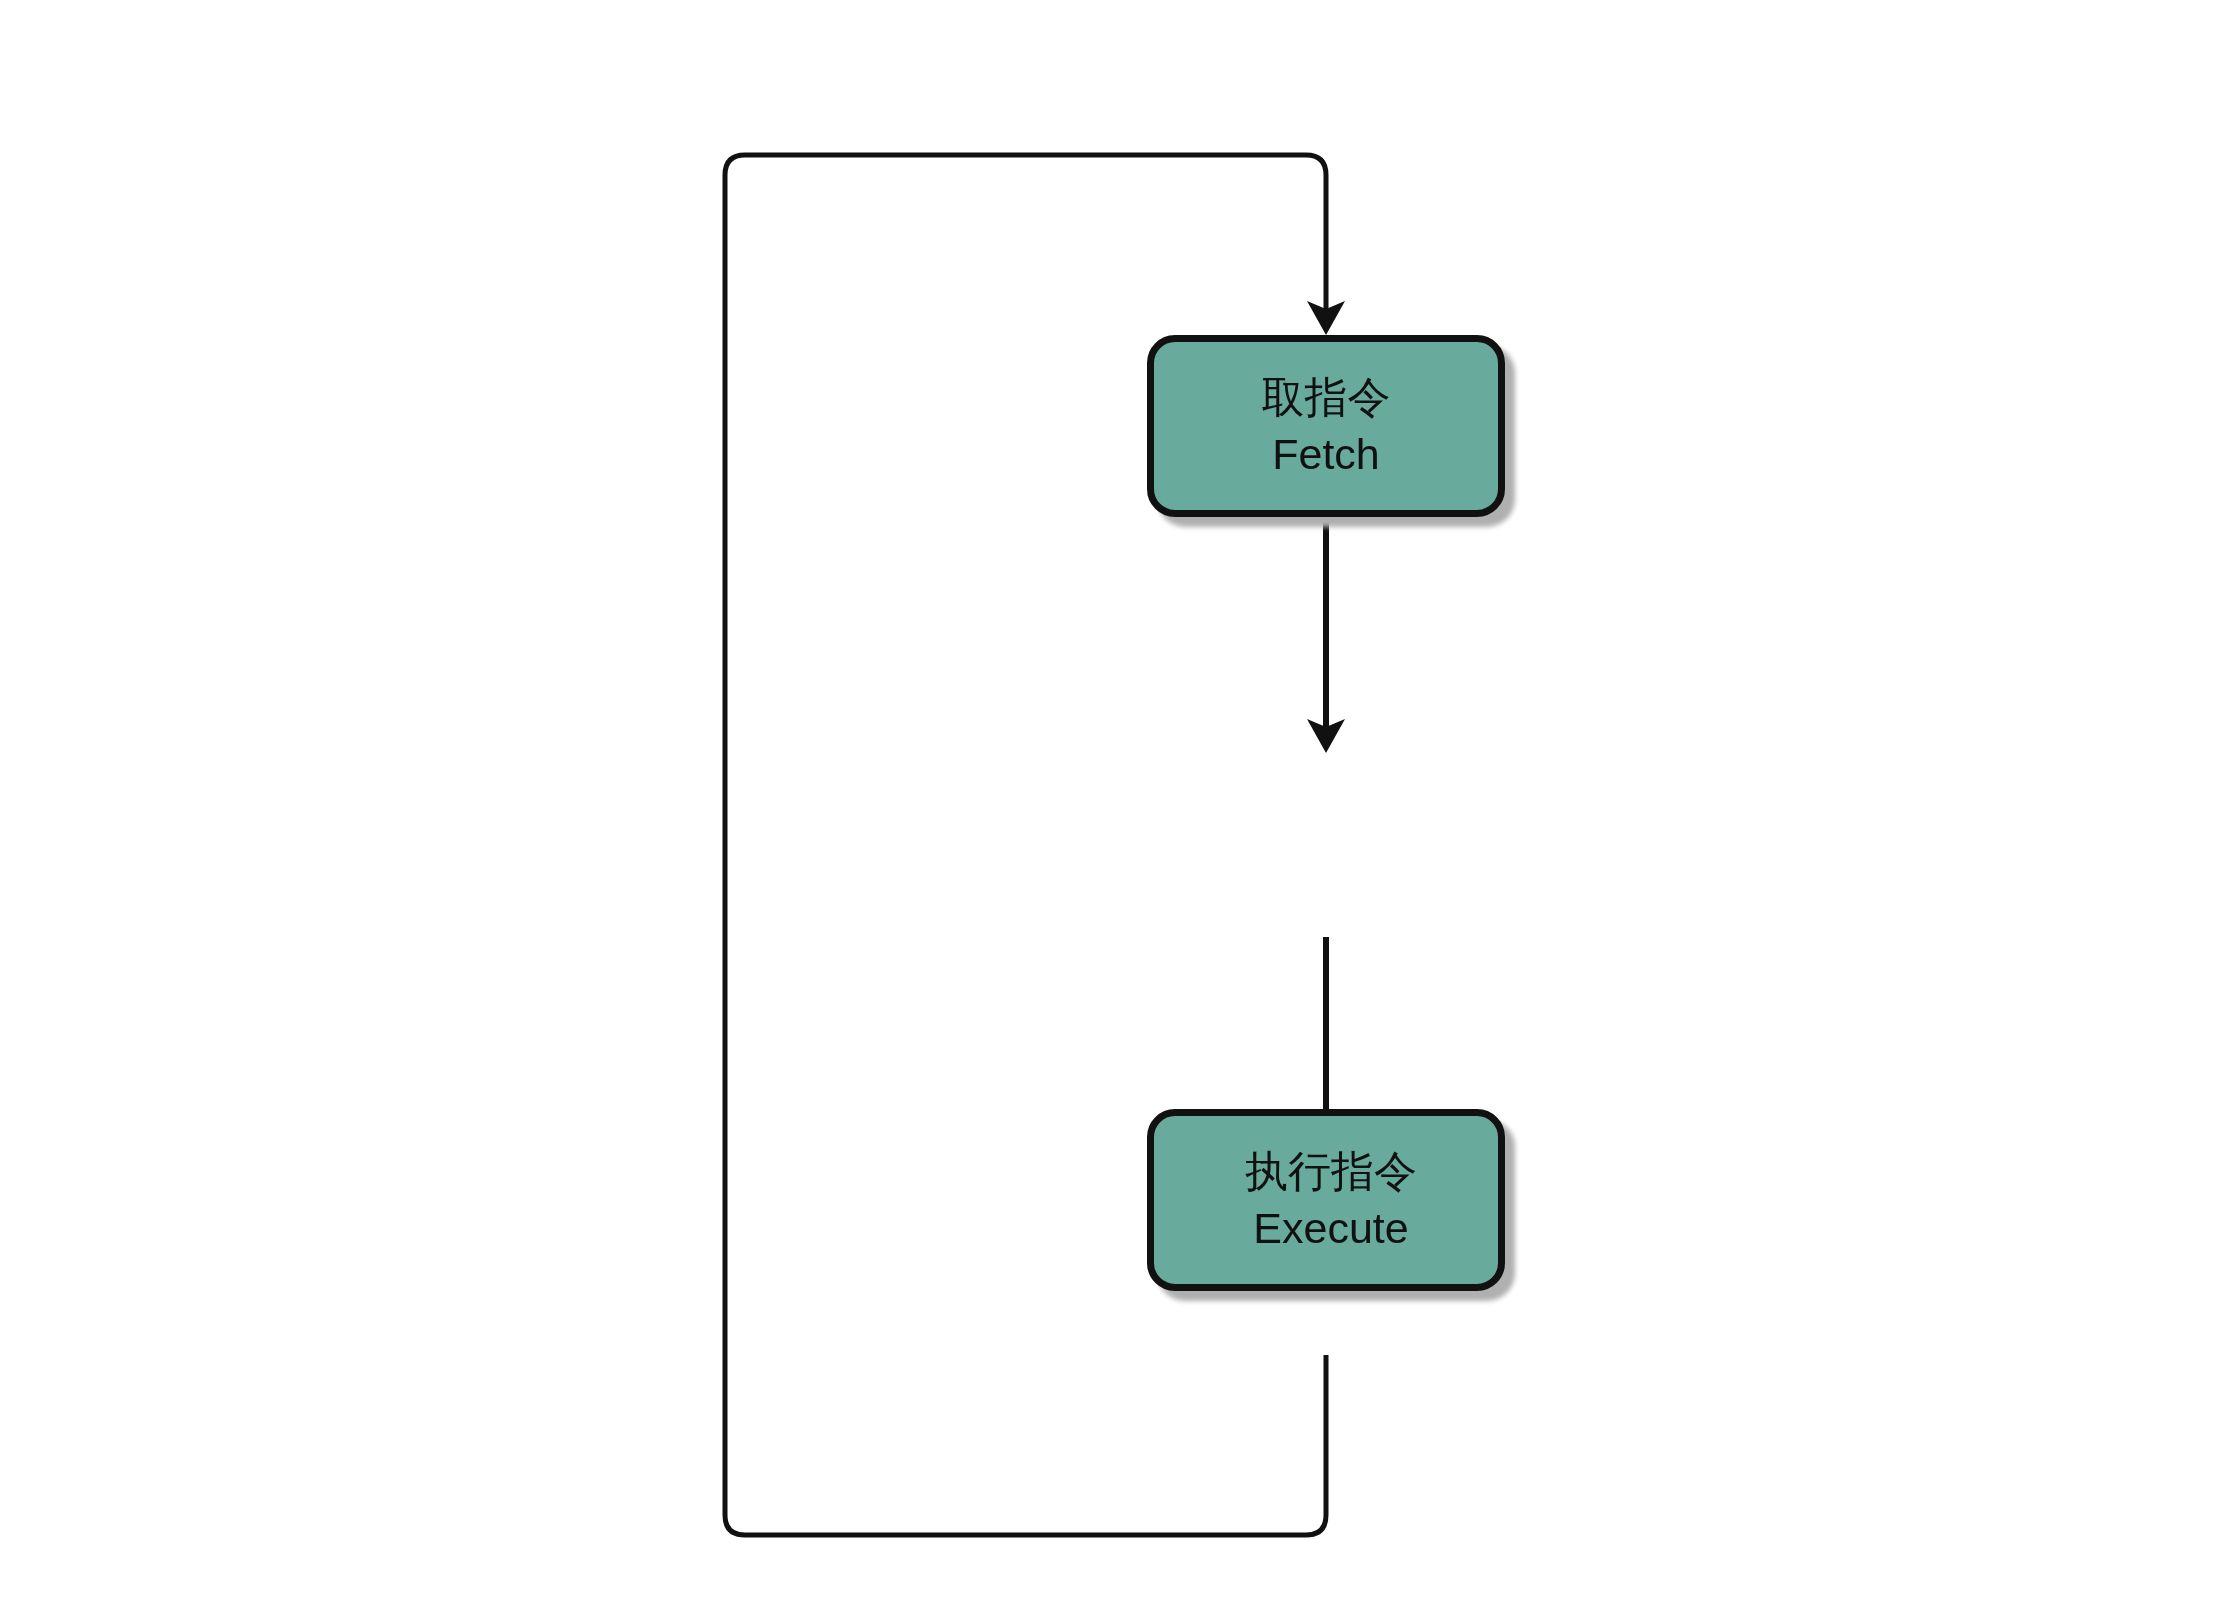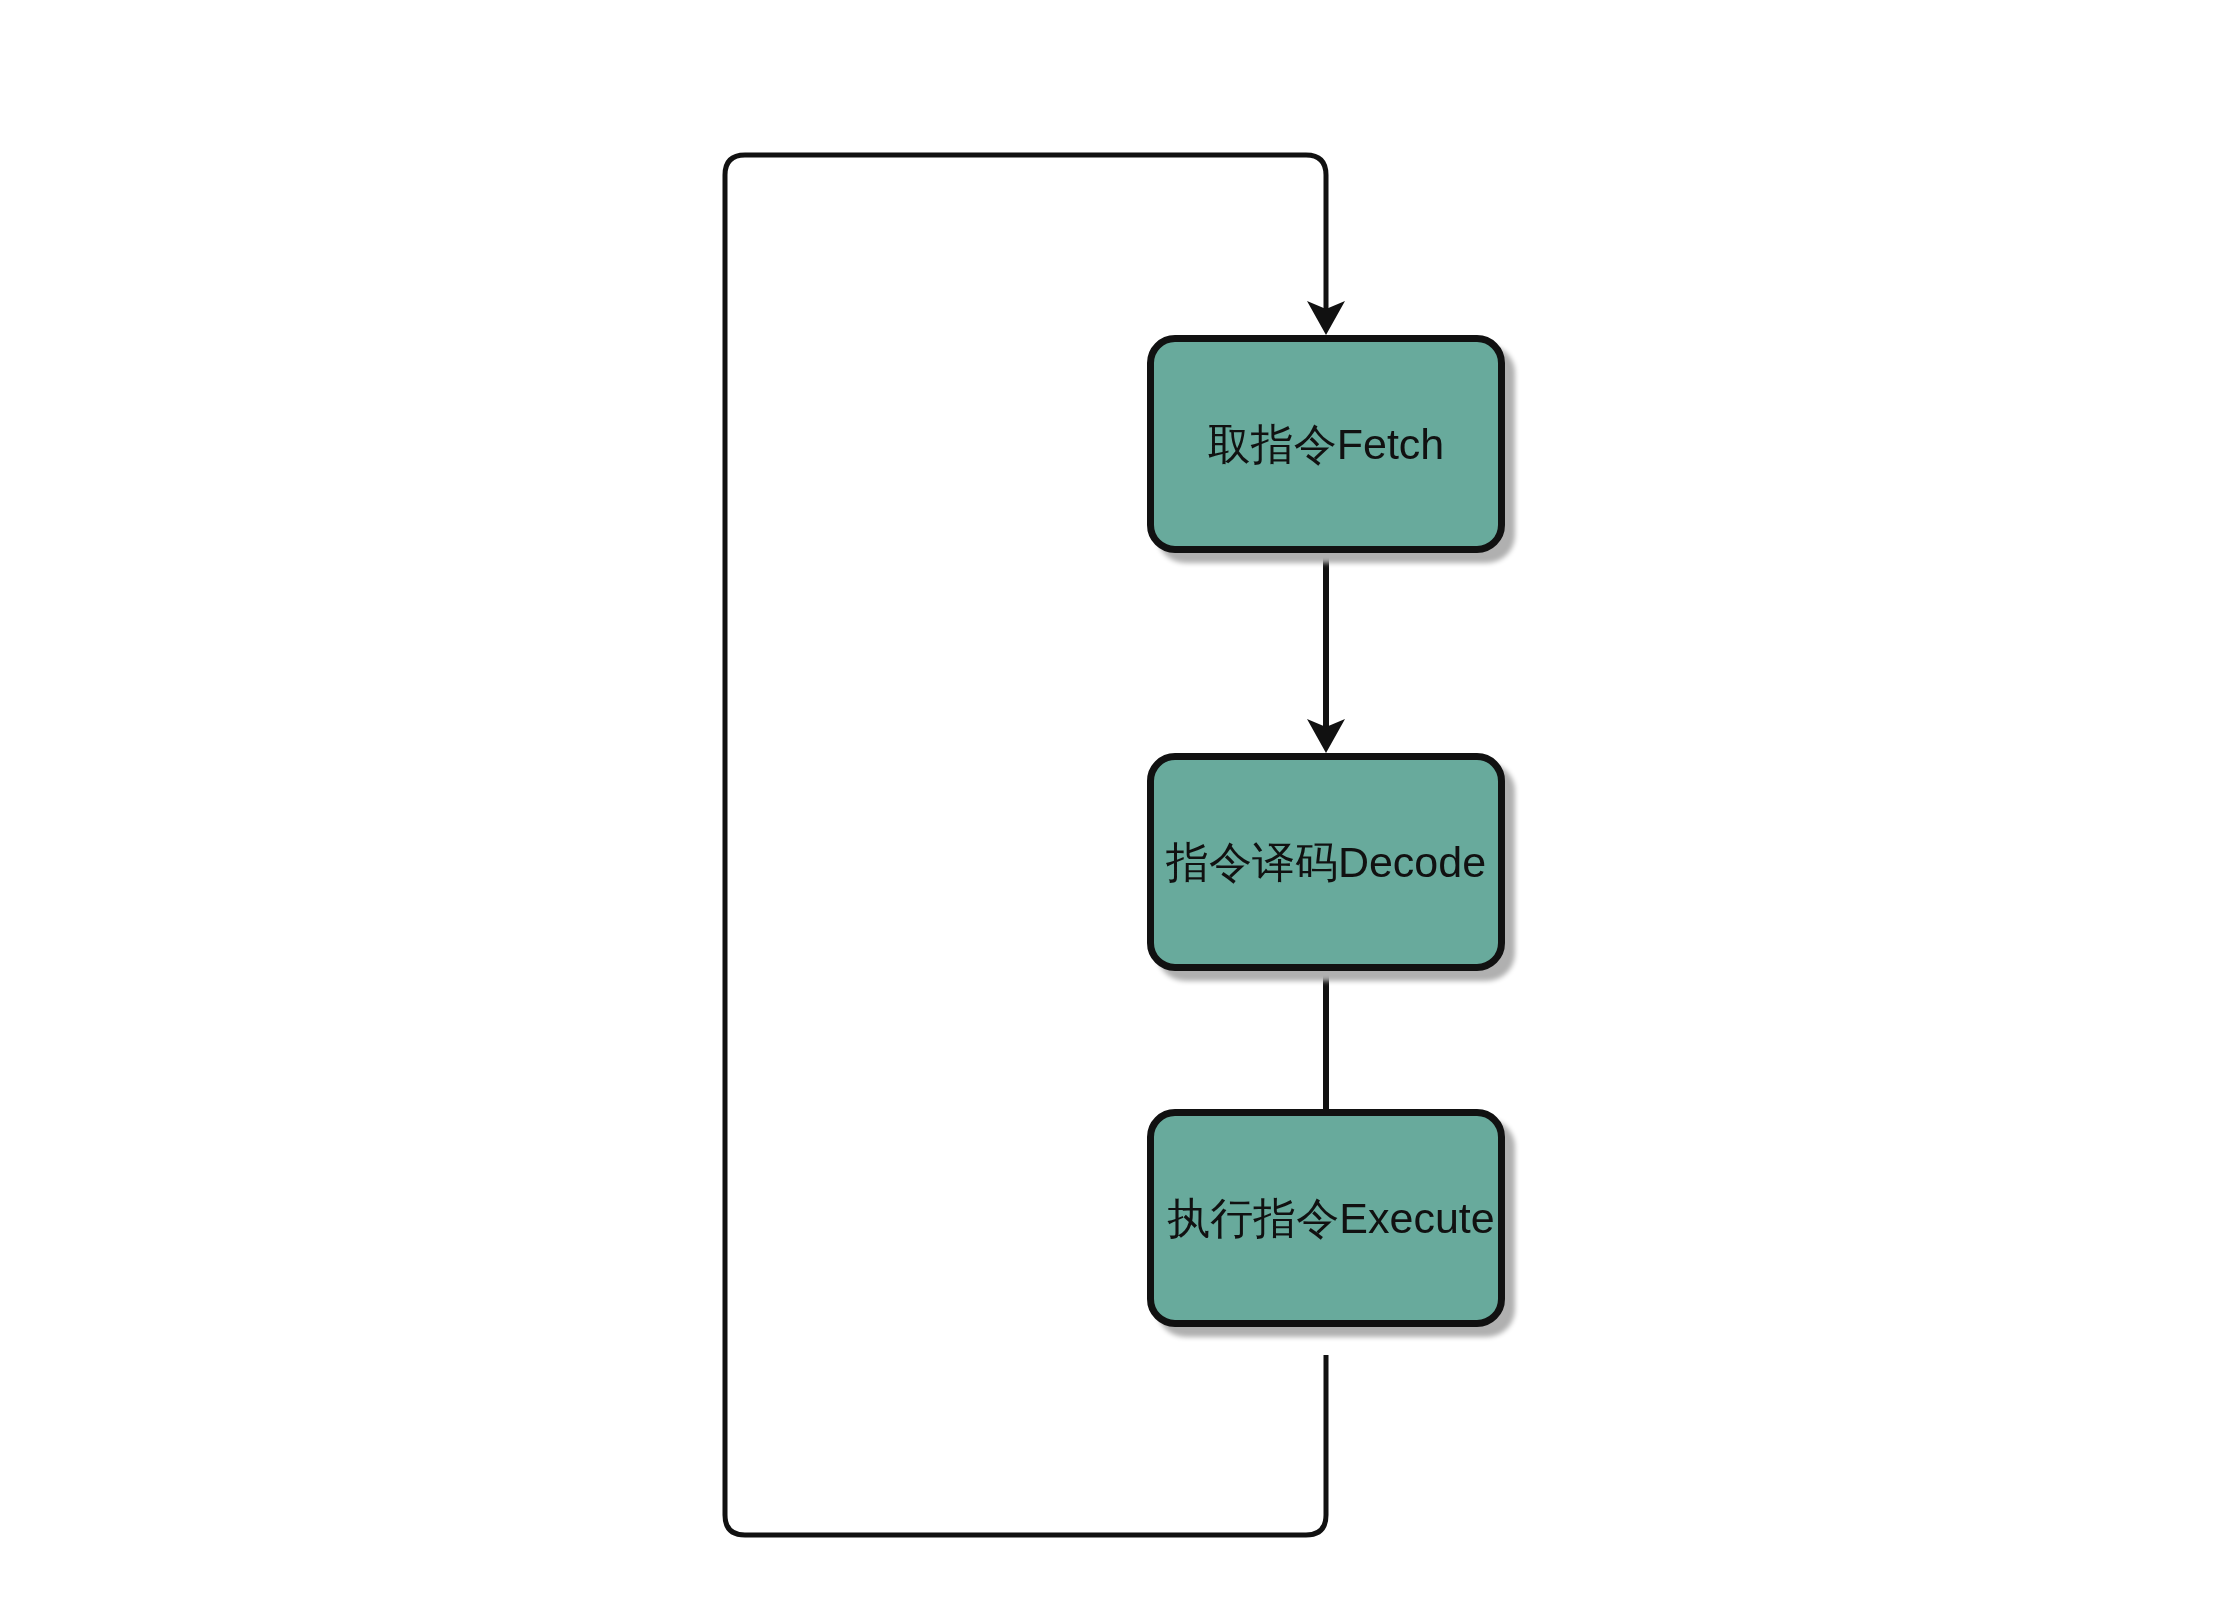--- a/index.html
+++ b/index.html
@@ -35,27 +35,27 @@
   .wires{
     position:absolute;
     left:0;top:0;
     width:2213px;
     height:1615px;
   }
   .node{
     position:absolute;
     left:1147px;
     width:358px;
-    height:218px;
+    height:182px;
     background:var(--box-fill);
     border:7px solid var(--box-border);
     border-radius:28px;
     box-shadow:10px 10px 5px var(--shadow-color);
     display:flex;
-    flex-direction:row;
+    flex-direction:column;
     align-items:center;
     justify-content:center;
     text-align:left;
   }
   .node-fetch{top:335px;}
   .node-decode{top:753px;}
   .node-execute{top:1109px;padding-left:10px;}
   .node-line{
     font-size:43px;
     line-height:57px;
@@ -89,23 +89,19 @@
 
     <path d="M 1326 937 L 1326 1148" fill="none" stroke-width="6" stroke="#111111"></path>
     <path d="M 1326 1173 L 1307 1139 L 1326 1147 L 1345 1139 Z" stroke="none" fill="#111111"></path>
   </svg>
 
   <div class="node node-fetch">
     <div class="node-line">取指令</div>
     <div class="node-line">Fetch</div>
   </div>
 
-  <div class="node node-decode">
-    <div class="node-line">指令译码</div>
-    <div class="node-line">Decode</div>
-  </div>
 
   <div class="node node-execute">
     <div class="node-line">执行指令</div>
     <div class="node-line">Execute</div>
   </div>
 
 </div>
 
 </body></html>

